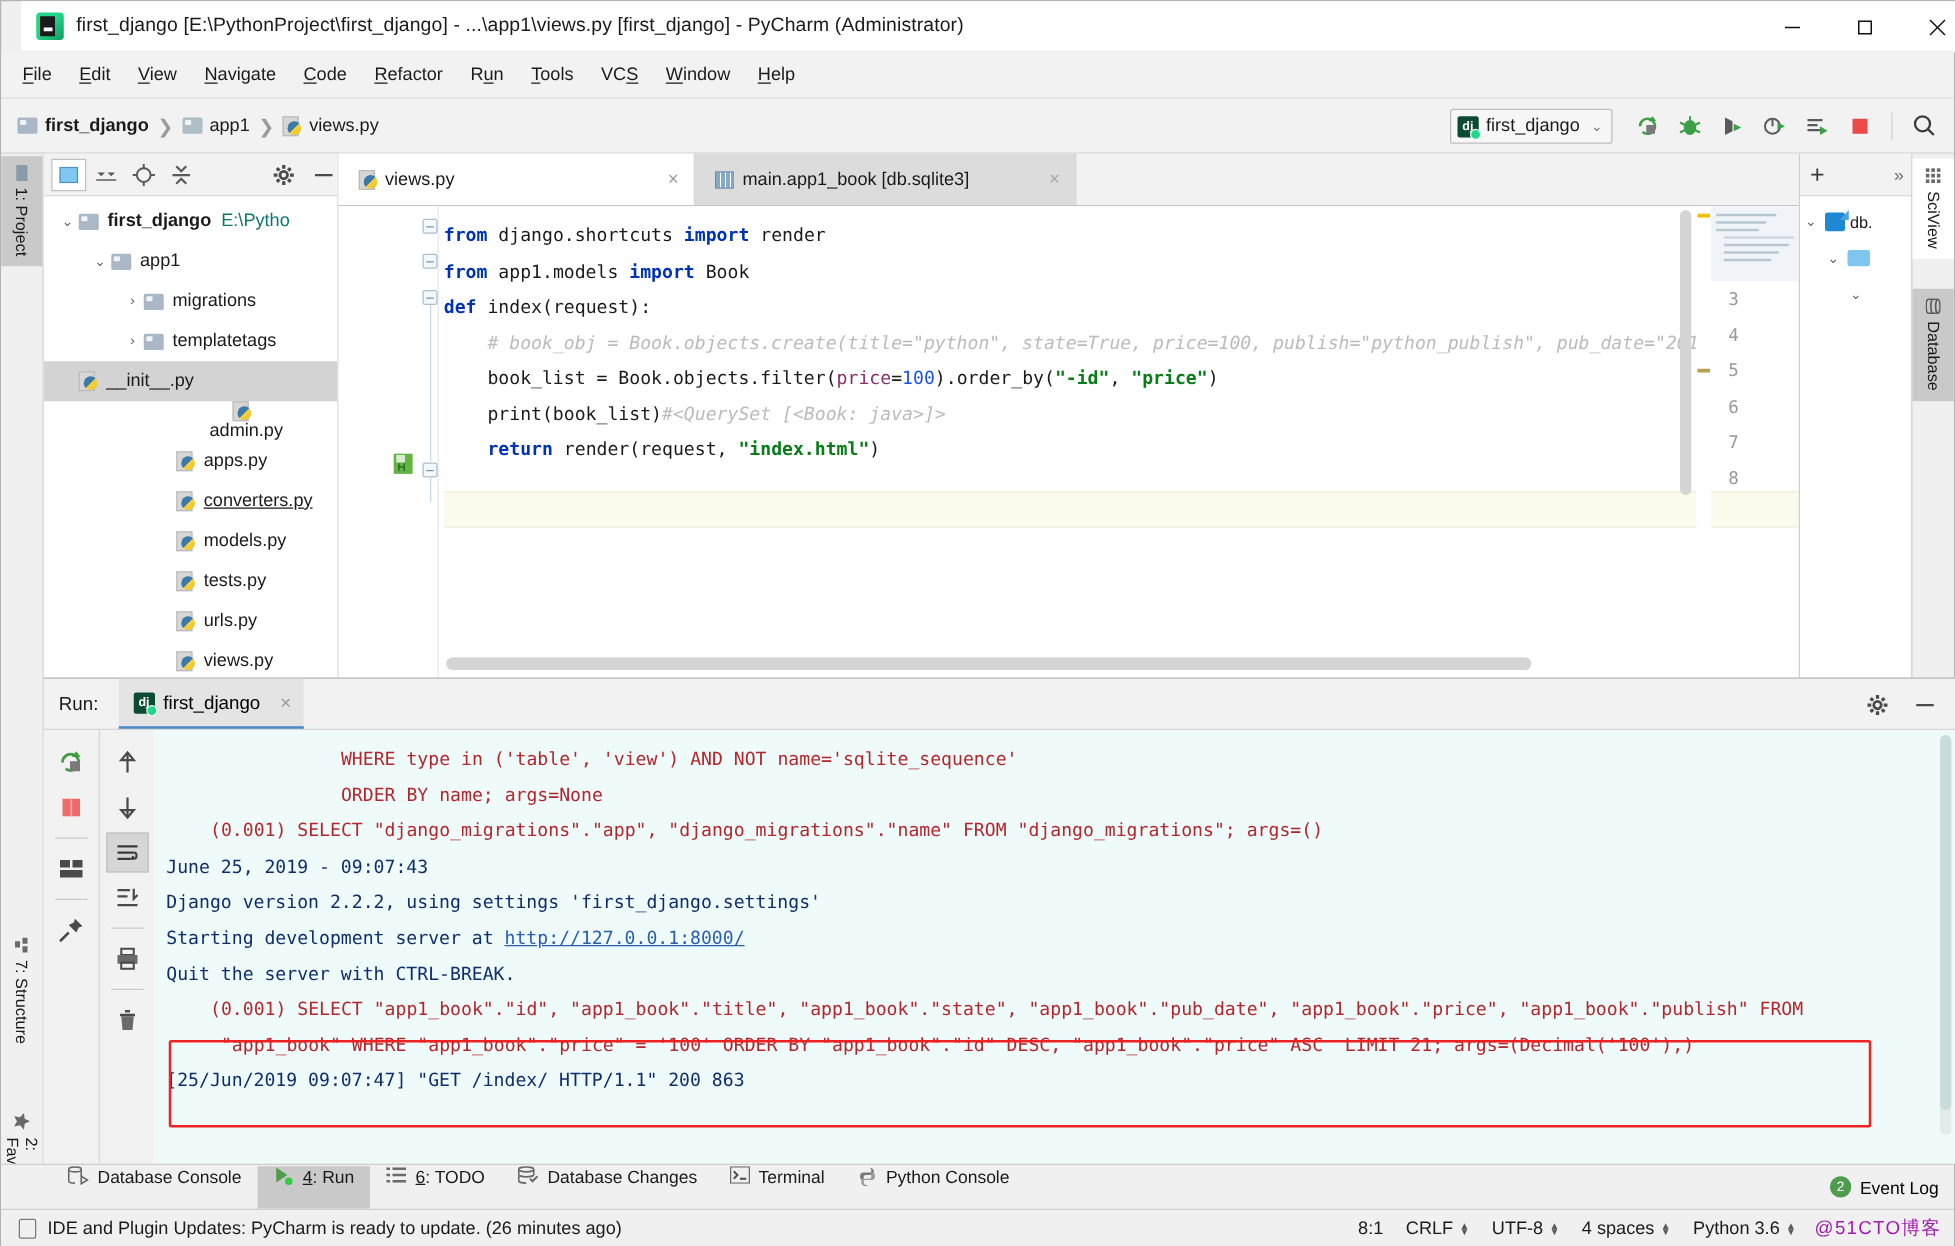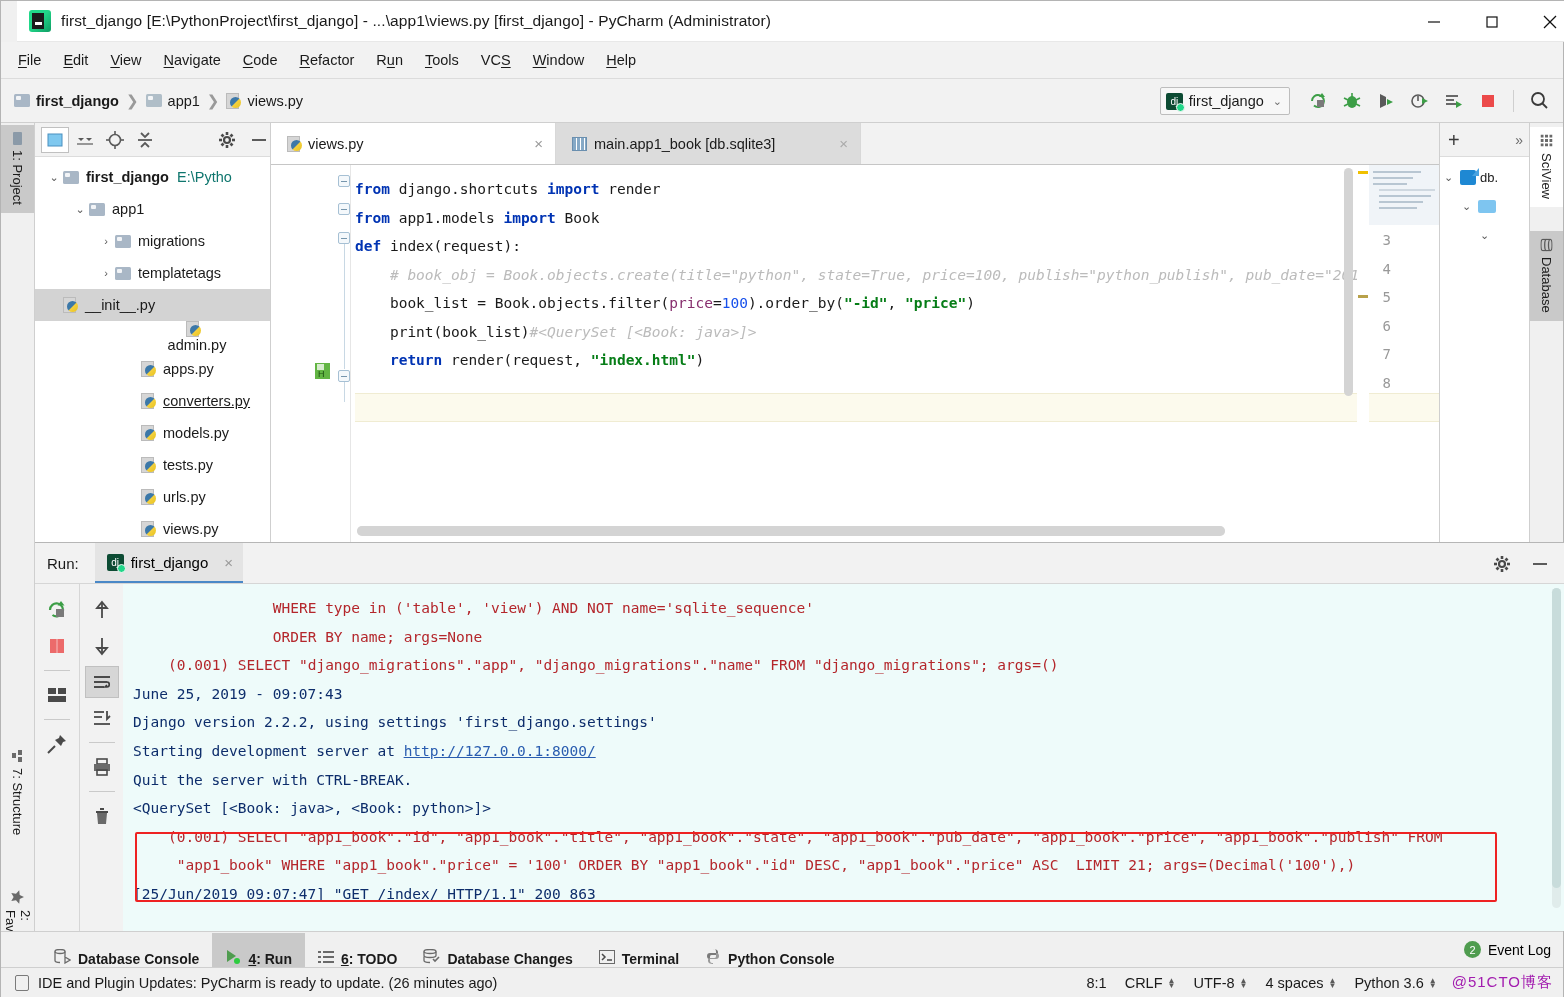--- a/index.html
+++ b/index.html
@@ -99,21 +99,21 @@
     position: absolute; right: 8px; top: 0; height: 44px;
     display: flex; align-items: center; gap: 2px;
   }
   .runconfig {
     display: flex; align-items: center; height: 28px;
     border: 1px solid #bdbdbd; background: #f7f7f7; border-radius: 2px;
     padding: 0 7px 0 5px; margin-right: 10px; cursor: default;
   }
   .dj-badge {
     width: 17px; height: 17px; background: #0c4b33; border-radius: 2px;
-    color: #fff; font-size: 10px; font-weight: normal;
+    color: #fff; font-size: 10px; font-weight: bold;
     display: flex; align-items: center; justify-content: center;
     margin-right: 6px; position: relative; flex: none;
   }
   .dj-badge::after {
     content: ""; position: absolute; right: -2px; bottom: -2px; width: 7px; height: 7px;
     border-radius: 50%; background: #21d789; border: 1px solid #f7f7f7;
   }
   .runconfig-name { font-size: 14.5px; color: #1a1a1a; }
   .chev { margin-left: 9px; color: #6e6e6e; font-size: 11px; }
   .tbtn { width: 32px; height: 32px; display: flex; align-items: center; justify-content: center; cursor: default; }
@@ -300,22 +300,22 @@
   }
   .cvscroll i { position: absolute; left: 0; top: 0; width: 9px; height: 300px; background: #c8dcdb; border-radius: 5px; }
 
   
   .bottombar {
     position: absolute; left: 0; top: 930px; width: 1562px; height: 36px;
     background: #f0f0f0; border-top: 1px solid #cfcfcf;
     display: flex; align-items: center;
   }
   .btab {
-    display: flex; align-items: flex-end; height: 34px; padding: 0 13px;
-    font-size: 14px; color: #1a1a1a; cursor: default; white-space: nowrap; gap: 7px; font-weight: bold;
+    display: flex; align-items: flex-start; height: 34px; padding: 0 13px;
+    font-size: 14px; color: #1a1a1a; cursor: default; white-space: nowrap; gap: 7px;
   }
   .btab.active { background: #c9c9c9; }
   .btab:first-child { margin-left: 40px; }
   .bottombar-right { position: absolute; right: 12px; display: flex; align-items: center; gap: 7px; }
   .evt-badge {
     width: 17px; height: 17px; border-radius: 50%; background: #4f9c4f; color: #fff;
     font-size: 11px; display: flex; align-items: center; justify-content: center;
   }
 
   
@@ -835,21 +835,20 @@
 
       <div class="console">
         <div id="console-lines">
             <div class="cline sql">            WHERE type in ('table', 'view') AND NOT name='sqlite_sequence'</div>
             <div class="cline sql">            ORDER BY name; args=None</div>
             <div class="cline sql">(0.001) SELECT "django_migrations"."app", "django_migrations"."name" FROM "django_migrations"; args=()</div>
             <div class="cline">June 25, 2019 - 09:07:43</div>
             <div class="cline">Django version 2.2.2, using settings 'first_django.settings'</div>
             <div class="cline link"><span>Starting development server at </span><a href="#">http://127.0.0.1:8000/</a></div>
             <div class="cline">Quit the server with CTRL-BREAK.</div>
-            <div class="cline">&lt;QuerySet [&lt;Book: java&gt;, &lt;Book: python&gt;]&gt;</div>
             <div class="cline sql">(0.001) SELECT "app1_book"."id", "app1_book"."title", "app1_book"."state", "app1_book"."pub_date", "app1_book"."price", "app1_book"."publish" FROM</div>
             <div class="cline sql"> "app1_book" WHERE "app1_book"."price" = '100' ORDER BY "app1_book"."id" DESC, "app1_book"."price" ASC  LIMIT 21; args=(Decimal('100'),)</div>
             <div class="cline">[25/Jun/2019 09:07:47] "GET /index/ HTTP/1.1" 200 863</div>
           </div>
         <div class="cvscroll">
             <i></i>
           </div>
       </div>
       <div class="redbox"></div>
     </div>

